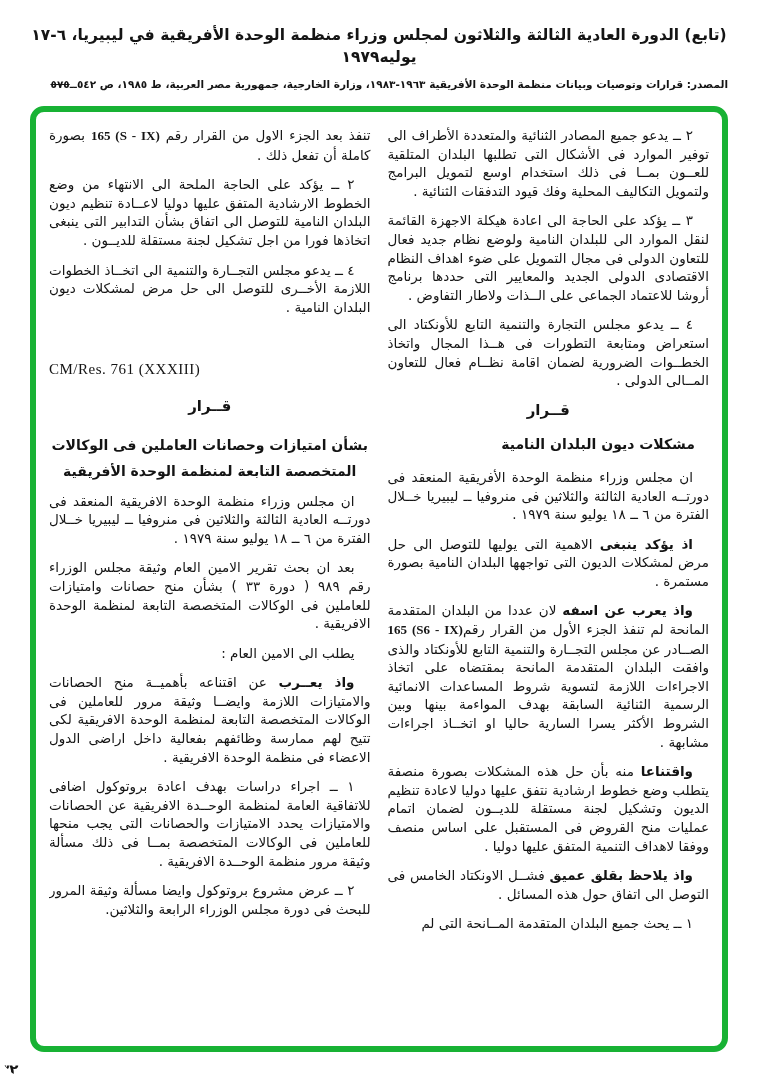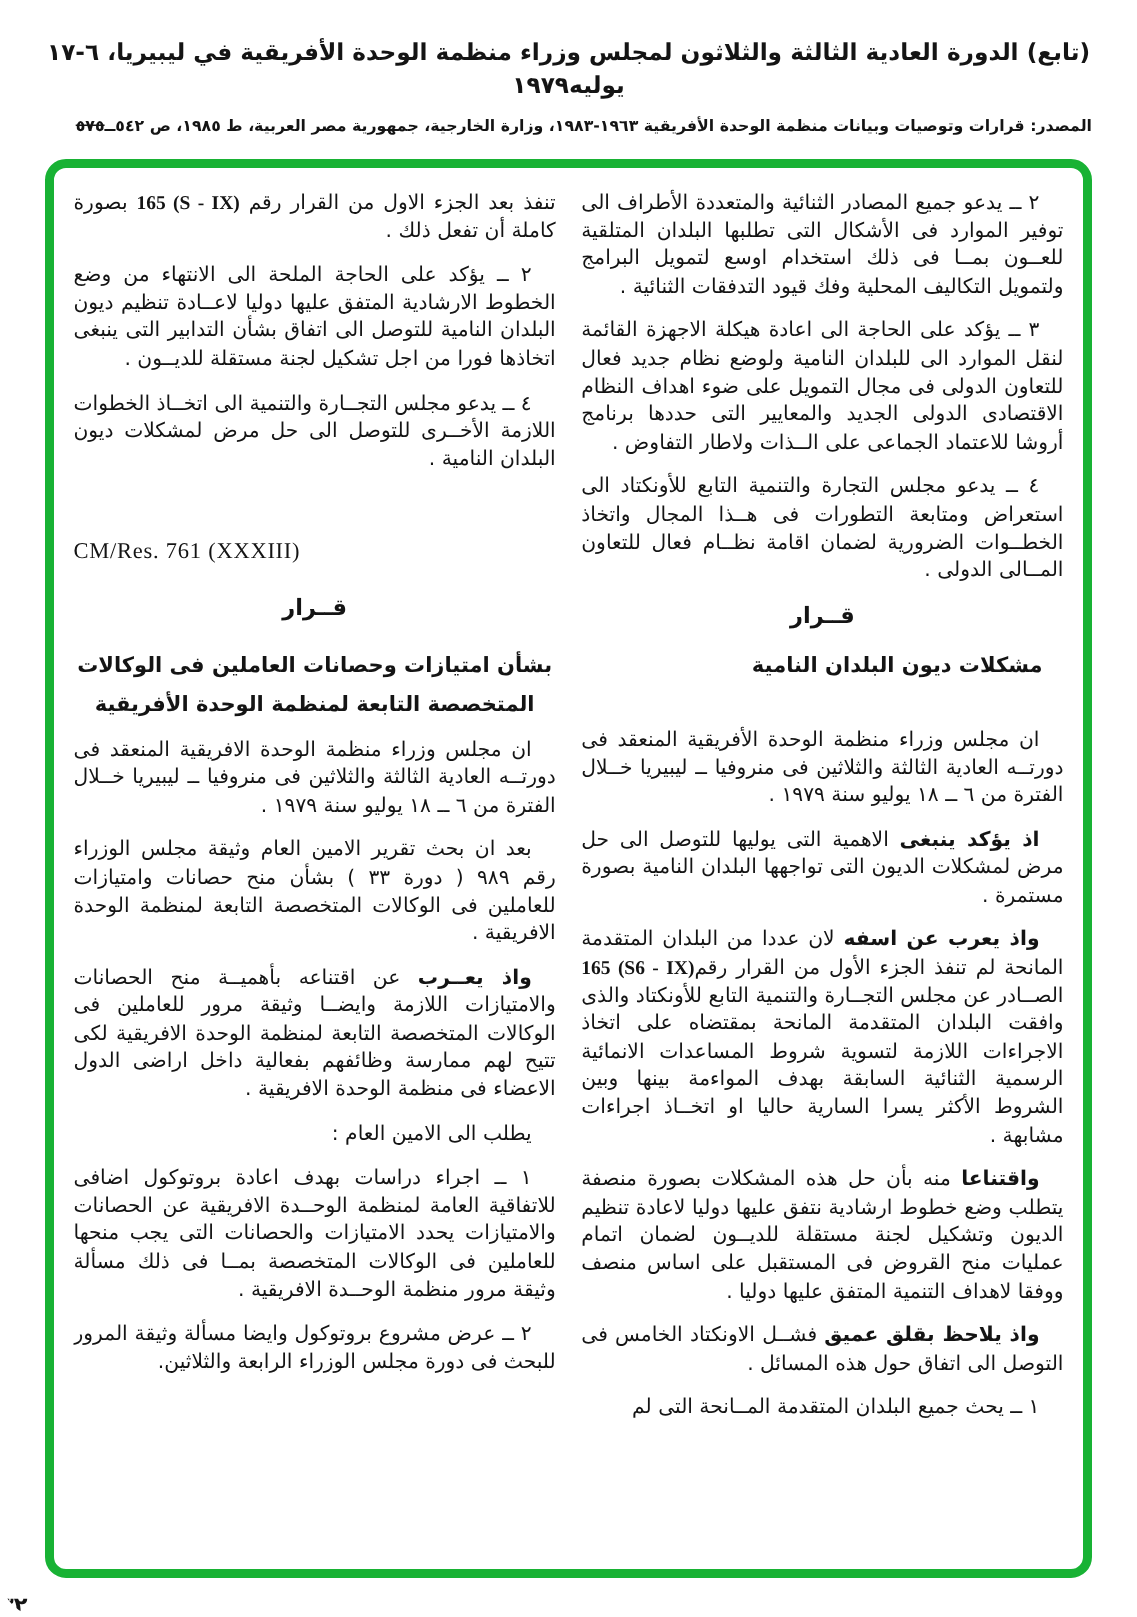--- a/index.html
+++ b/index.html
@@ -73,21 +73,21 @@
   .res-num.big-gap { margin-top:44px; }
   .res-label {
     text-align:center;
     font-weight:bold;
     font-size:15px;
     margin-bottom:16px;
   }
   .res-title {
     font-weight:bold;
     font-size:14px;
-    margin-bottom:30px;
+    margin-bottom:14px;
   }
   .res-title.right { text-align:right; text-indent:14px; }
   .res-title.center { text-align:center; margin-bottom:8px; line-height:26px; }
 
   
   .page-num {
     text-align:left;
     font-weight:bold;
     font-size:15px;
     margin-top:9px;
@@ -125,22 +125,22 @@
       <p class="para no-indent"><span>تنفذ بعد الجزء الاول من القرار رقم </span><span class="latin">165 (S - IX)</span><span> بصورة كاملة أن تفعل ذلك .</span></p>
       <p class="para"><span>٢ ــ يؤكد على الحاجة الملحة الى الانتهاء من وضع الخطوط الارشادية المتفق عليها دوليا لاعــادة تنظيم ديون البلدان النامية للتوصل الى اتفاق بشأن التدابير التى ينبغى اتخاذها فورا من اجل تشكيل لجنة مستقلة للديــون .</span></p>
       <p class="para"><span>٤ ــ يدعو مجلس التجــارة والتنمية الى اتخــاذ الخطوات اللازمة الأخــرى للتوصل الى حل مرض لمشكلات ديون البلدان النامية .</span></p>
 
       <div class="res-num big-gap">CM/Res. 761 (XXXIII)</div>
       <div class="res-label">قــرار</div>
       <div class="res-title center"><span>بشأن امتيازات وحصانات العاملين فى الوكالات</span><br><span>المتخصصة التابعة لمنظمة الوحدة الأفريقية</span></div>
 
       <p class="para"><span>ان مجلس وزراء منظمة الوحدة الافريقية المنعقد فى دورتــه العادية الثالثة والثلاثين فى منروفيا ــ ليبيريا خــلال الفترة من ٦ ــ ١٨ يوليو سنة ١٩٧٩ .</span></p>
       <p class="para"><span>بعد ان بحث تقرير الامين العام وثيقة مجلس الوزراء رقم ٩٨٩ ( دورة ٣٣ ) بشأن منح حصانات وامتيازات للعاملين فى الوكالات المتخصصة التابعة لمنظمة الوحدة الافريقية .</span></p>
+      <p class="para"><span>يطلب الى الامين العام :</span></p>
       <p class="para"><span class="lead">واذ يعــرب</span><span> عن اقتناعه بأهميــة منح الحصانات والامتيازات اللازمة وايضــا وثيقة مرور للعاملين فى الوكالات المتخصصة التابعة لمنظمة الوحدة الافريقية لكى تتيح لهم ممارسة وظائفهم بفعالية داخل اراضى الدول الاعضاء فى منظمة الوحدة الافريقية .</span></p>
-      <p class="para"><span>يطلب الى الامين العام :</span></p>
       <p class="para"><span>١ ــ اجراء دراسات بهدف اعادة بروتوكول اضافى للاتفاقية العامة لمنظمة الوحــدة الافريقية عن الحصانات والامتيازات يحدد الامتيازات والحصانات التى يجب منحها للعاملين فى الوكالات المتخصصة بمــا فى ذلك مسألة وثيقة مرور منظمة الوحــدة الافريقية .</span></p>
       <p class="para"><span>٢ ــ عرض مشروع بروتوكول وايضا مسألة وثيقة المرور للبحث فى دورة مجلس الوزراء الرابعة والثلاثين.</span></p>
     </div>
 
   </div>
 
   <div class="page-num">٣٢</div>
 
 </div>
 

